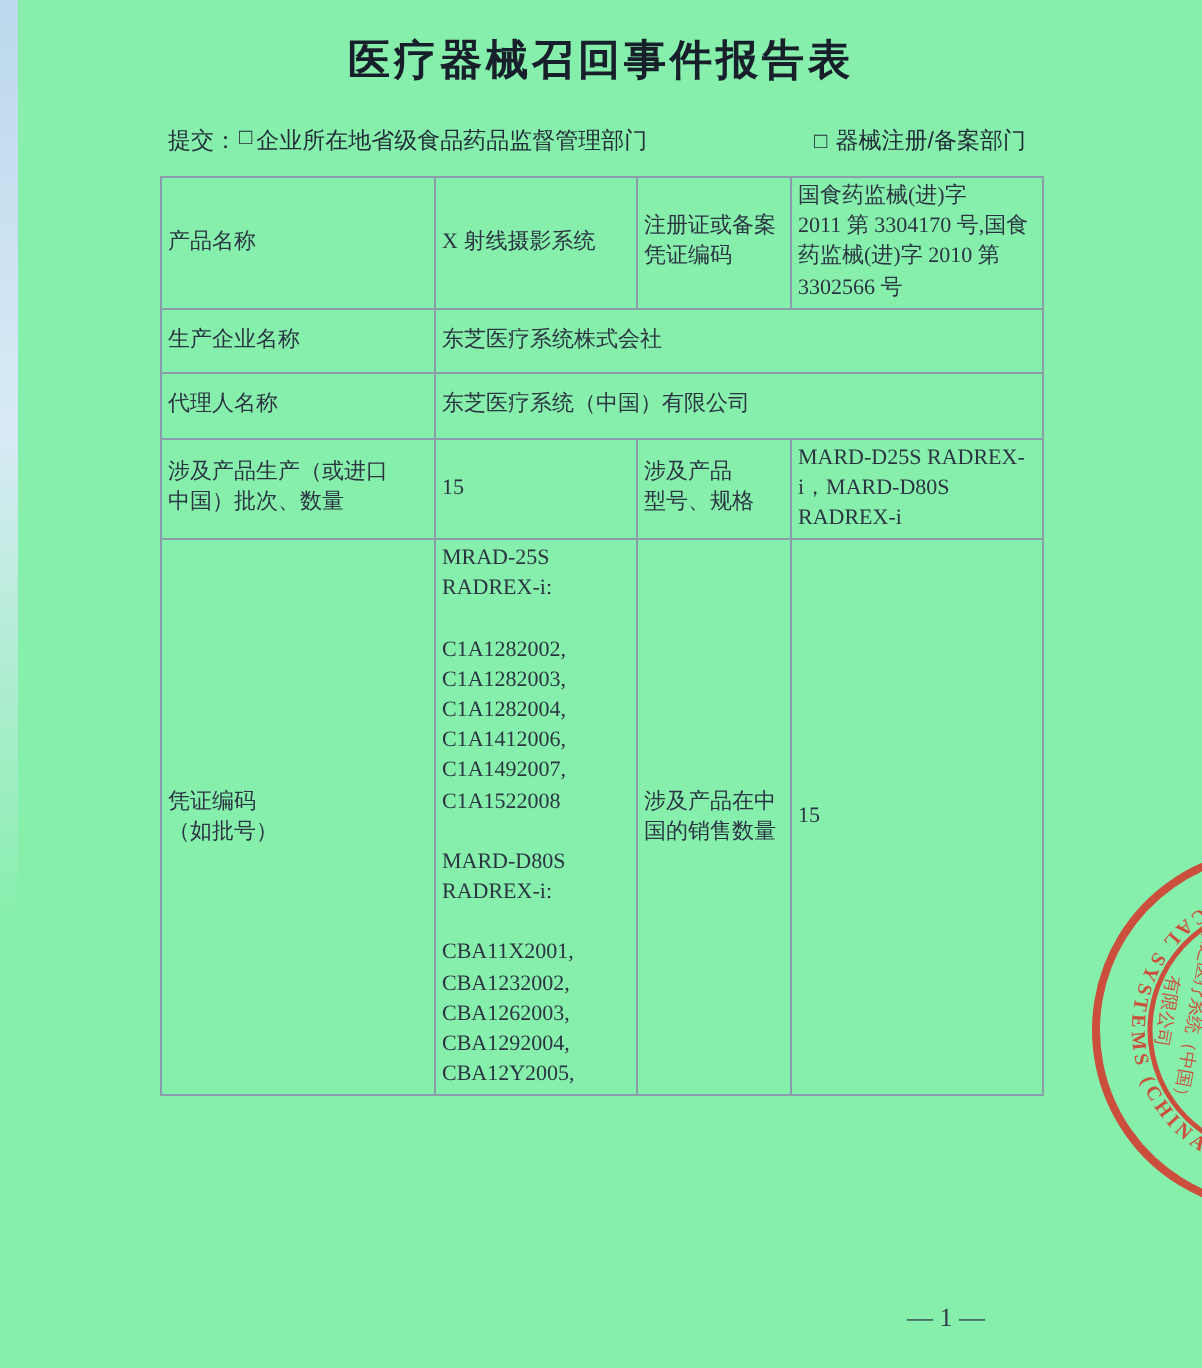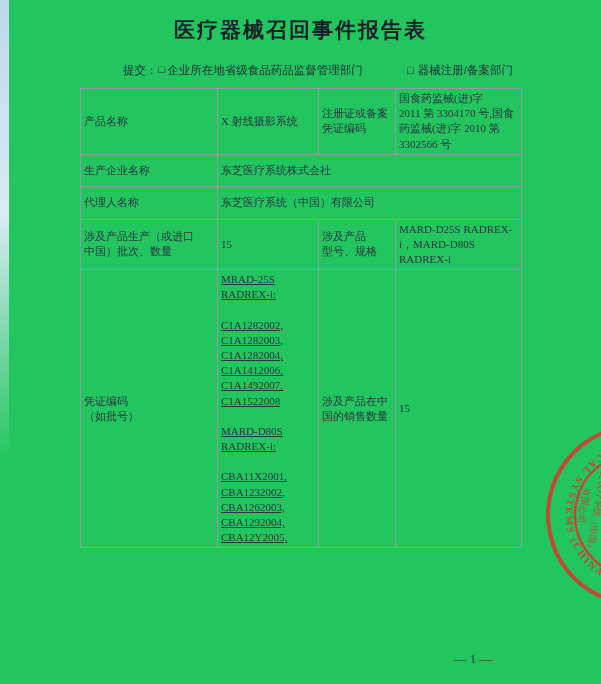--- a/index.html
+++ b/index.html
@@ -1,19 +1,19 @@
 <!DOCTYPE html>
 <html><head>
 <meta charset="utf-8">
 <style>
   html,body { margin:0; padding:0; background:#e8e8e8; }
   #page {
     position:relative;
     width:601px; height:684px;
-    background:#22c55e;
+    background:#86efac;
     overflow:hidden;
     font-family:"Liberation Serif","DejaVu Serif",serif;
     color:#2b3542;
   }
   .edge-strip {
     position:absolute; left:0; top:0; width:9px; height:480px;
     background:linear-gradient(to bottom, #bcd8ec 0%, #d8eaf6 45%, rgba(255,255,255,0) 96%);
   }
   .title {
     position:absolute; top:16px; left:0; width:100%;
@@ -21,42 +21,41 @@
     font-family:"Liberation Sans","DejaVu Sans",sans-serif;
     font-weight:bold; font-size:21px; letter-spacing:2px;
     color:#171f2b;
   }
   .submit-line {
     position:absolute; top:63px; left:84px; width:429px;
     display:flex; justify-content:space-between; align-items:baseline;
     font-family:"Liberation Sans","DejaVu Sans",sans-serif;
     font-size:11.5px; color:#232d39;
   }
-  .submit-left { display:flex; gap:1px;margin-left:39px; }
+  .submit-left { display:flex; gap:1px; }
   .cbx { font-size:11px; margin-right:1px; }
   table.form {
     position:absolute; left:80px; top:88px;
     width:441px; border-collapse:collapse; table-layout:fixed;
   }
   table.form td {
     border:1px solid #8d9cab;
     text-align:left; vertical-align:middle;
     font-size:11px; line-height:1.38;
     white-space:pre-line;
     padding:2px 3px;
     overflow:hidden;
     color:#2b3542;
   }
   td.regcert-value { line-height:1.3; }
   td.contact-value { line-height:14px; }
   td.id-list {
     vertical-align:top;
     line-height:14.9px;
     padding-top:4px;
-    text-decoration:underline;
   }
   .page-number {
     position:absolute; left:438px; top:651px; width:70px;
     text-align:center; font-size:13px; color:#303a48;
   }
   .stamp-svg { position:absolute; left:535px; top:406px; }
 </style>
 </head>
 <body>
 

